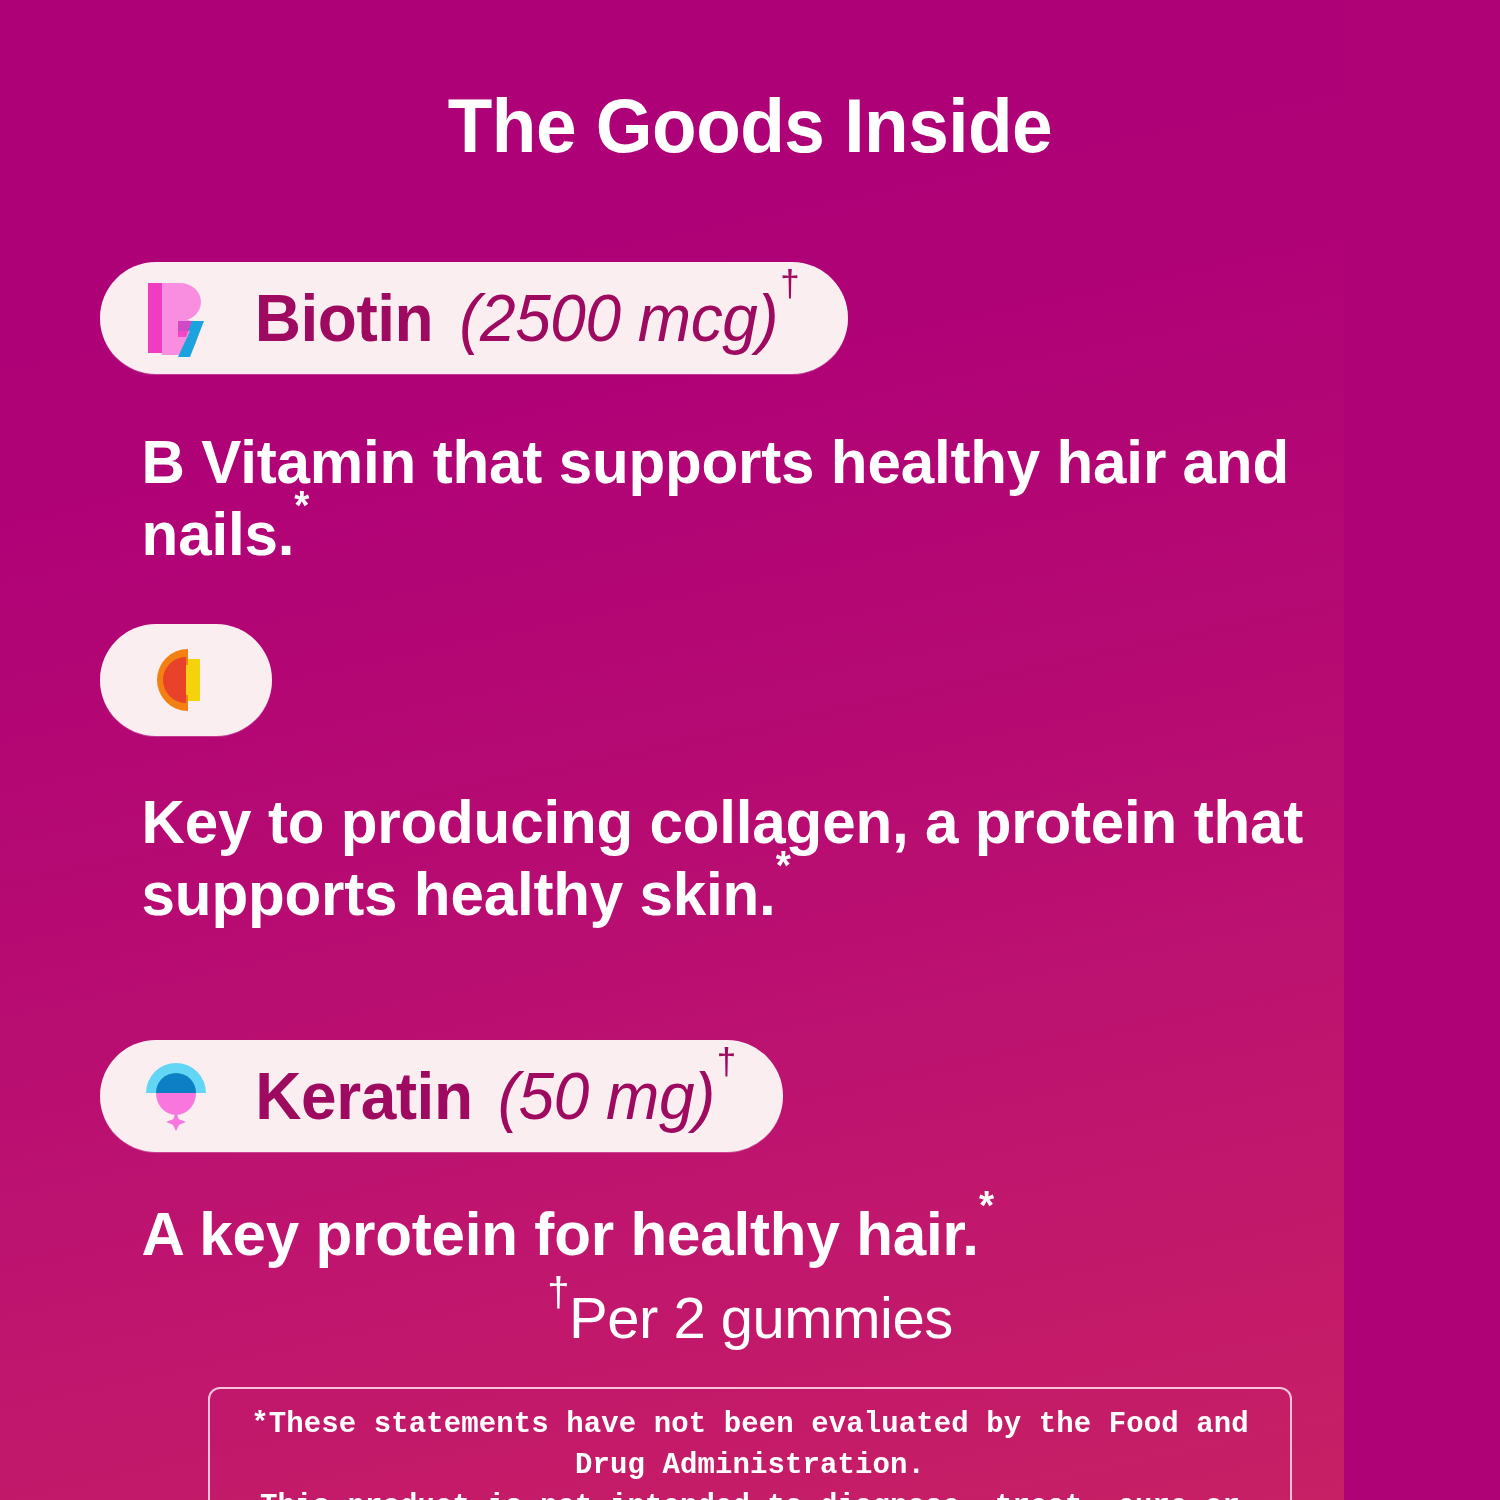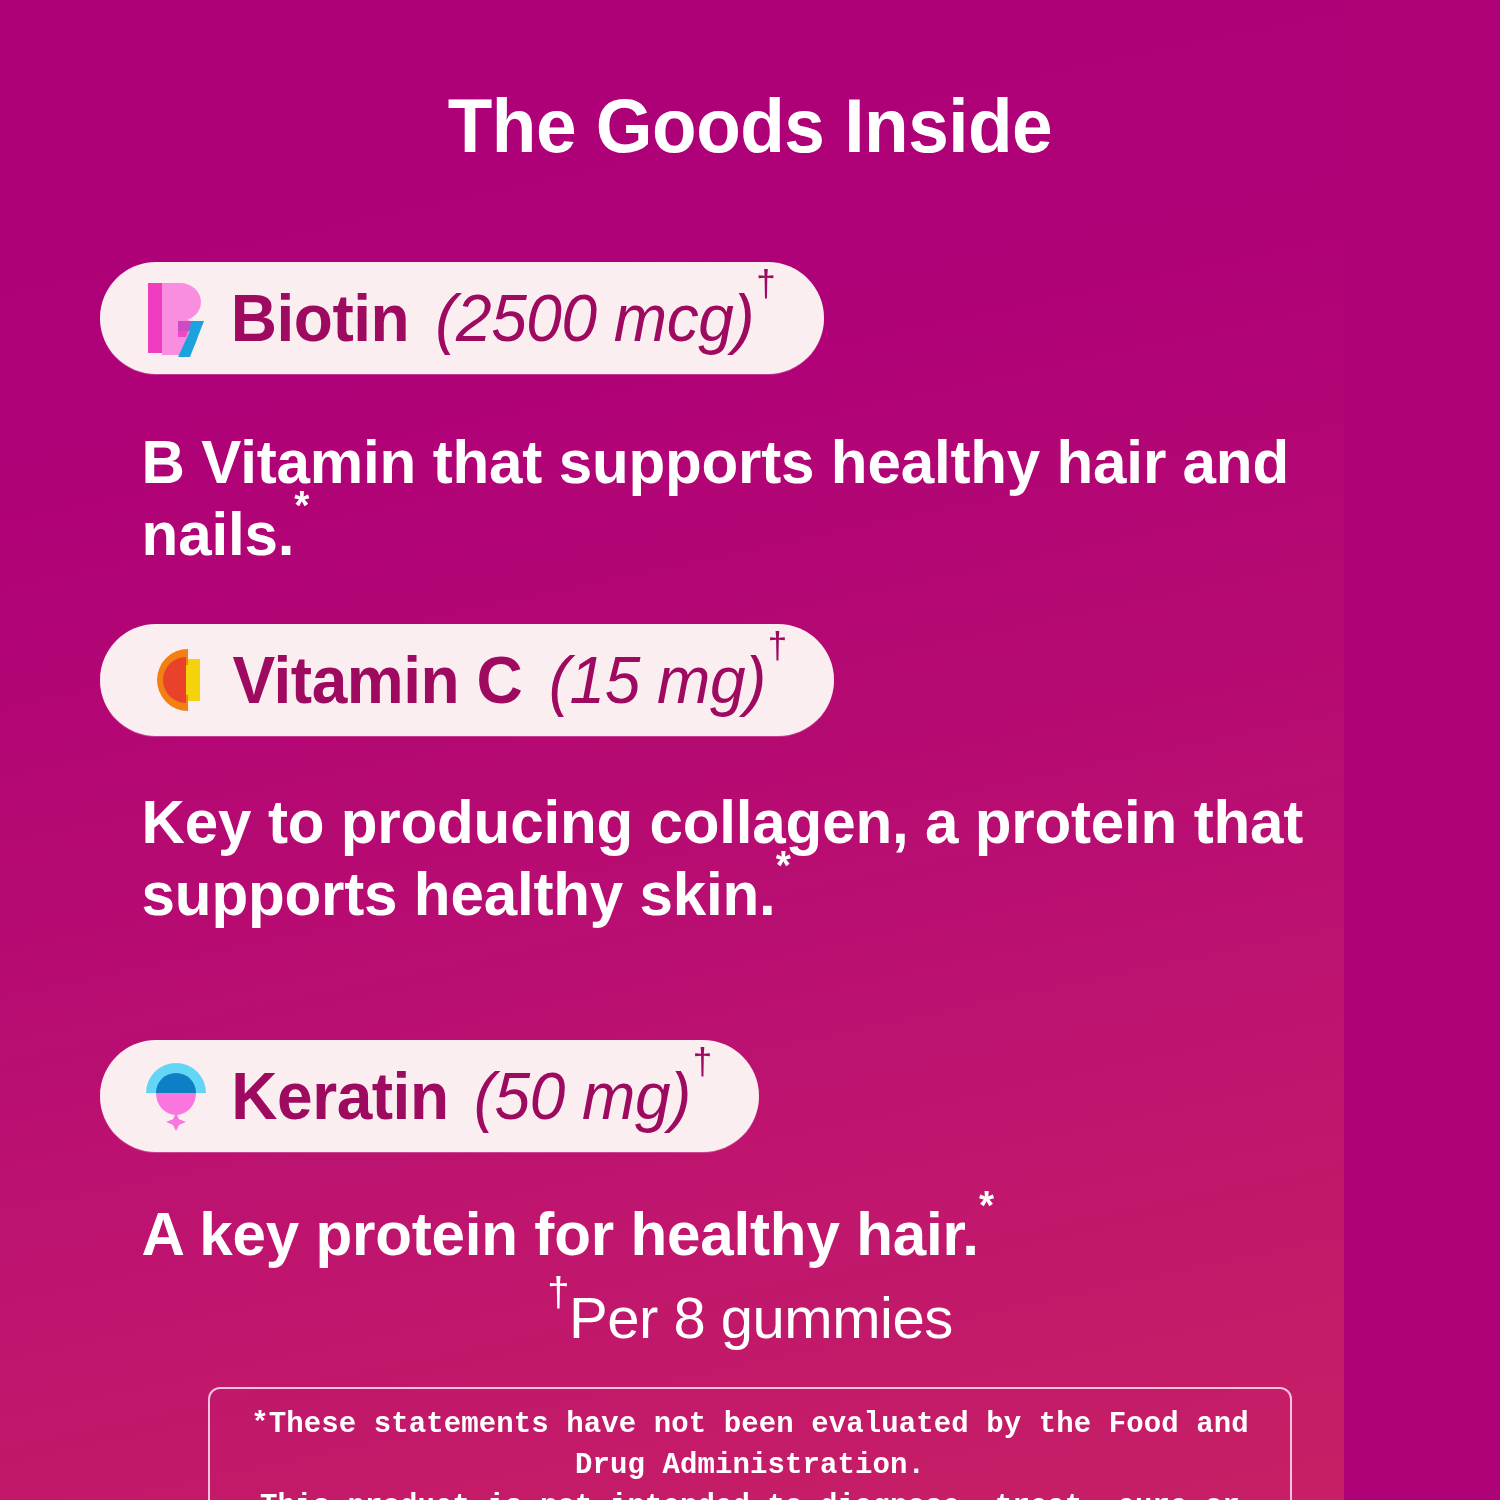--- a/index.html
+++ b/index.html
@@ -60,20 +60,21 @@
   .pill {
     display: inline-flex;
     align-items: center;
     margin-left: 100px;
     background: #fbeef0;
     border-radius: 70px;
     height: 112px;
     padding: 0 44px 0 40px;
     box-sizing: border-box;
     box-shadow: 0 1px 0 rgba(255,255,255,0.22);
+    gap: 24px;
   }
 
   .pill-icon {
     width: 72px;
     height: 78px;
     flex: 0 0 72px;
     position: relative;
     margin-right: 16px;
   }
 
@@ -217,24 +218,20 @@
       <span class="pill-icon">
         <svg class="icon-svg" viewBox="0 0 72 78" xmlns="http://www.w3.org/2000/svg">
 
           <rect x="40" y="18" width="20" height="42" fill="#f5d30c"></rect>
 
           <path d="M48 8 A31 31 0 1 0 48 70 L48 54 A15 15 0 1 1 48 24 Z" fill="#f28012"></path>
 
           <path d="M46 16 A23 23 0 1 0 46 62 Z" fill="#e8422a"></path>
         </svg>
       </span>
-      <span class="pill-text">
-        <span class="pill-name">Vitamin C</span>
-        <span class="pill-dose"><span>(15 mg)</span><span class="dagger">†</span></span>
-      </span>
     </div>
     <p class="desc">
       <span>Key to producing collagen, a protein</span>
       <span>that supports healthy skin.</span><span class="star">*</span>
     </p>
   </div>
 
   <div class="block" id="block-keratin">
     <div class="pill">
       <span class="pill-icon">
@@ -253,20 +250,20 @@
       <span class="pill-text">
         <span class="pill-name">Keratin</span>
         <span class="pill-dose"><span>(50 mg)</span><span class="dagger">†</span></span>
       </span>
     </div>
     <p class="desc">
       <span>A key protein for healthy hair.</span><span class="star">*</span>
     </p>
   </div>
 
-  <div class="per-gummies"><span class="dagger-inline">†</span><span>Per 8 gummies</span></div>
+  <div class="per-gummies"><span class="dagger-inline">†</span><span>Per 2 gummies</span></div>
 
   <div class="disclaimer">
     <span class="dline">*These statements have not been evaluated by the Food and Drug Administration.</span>
     <span class="dline">This product is not intended to diagnose, treat, cure or prevent any disease.</span>
   </div>
 
 </div>
 
 </body></html>

